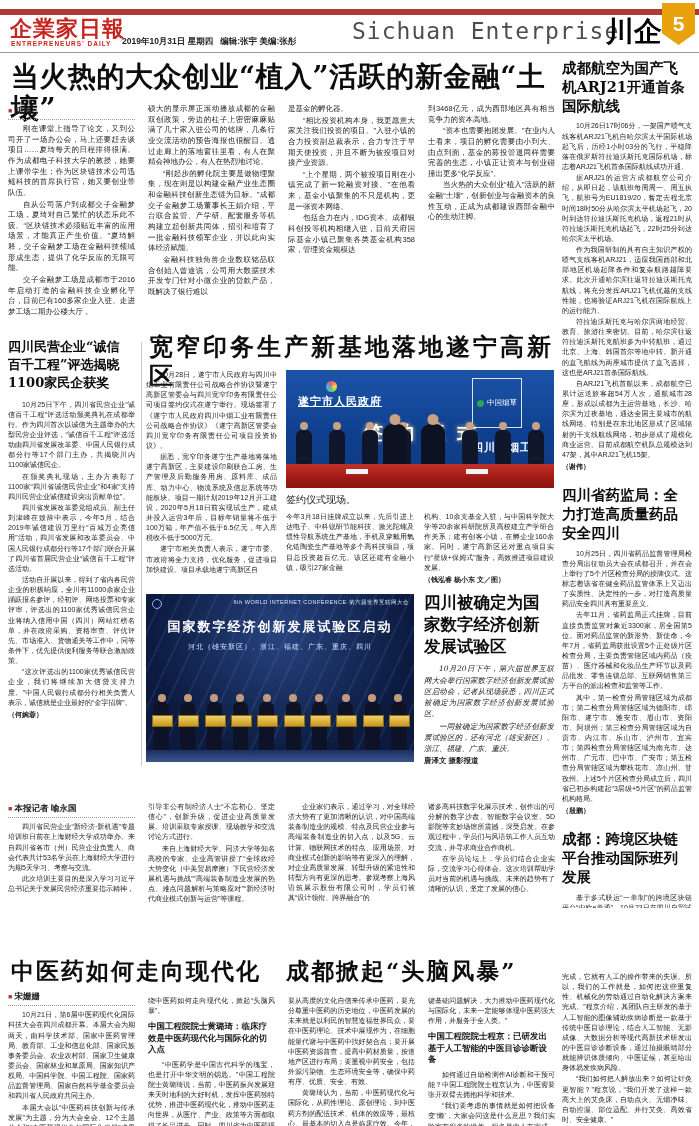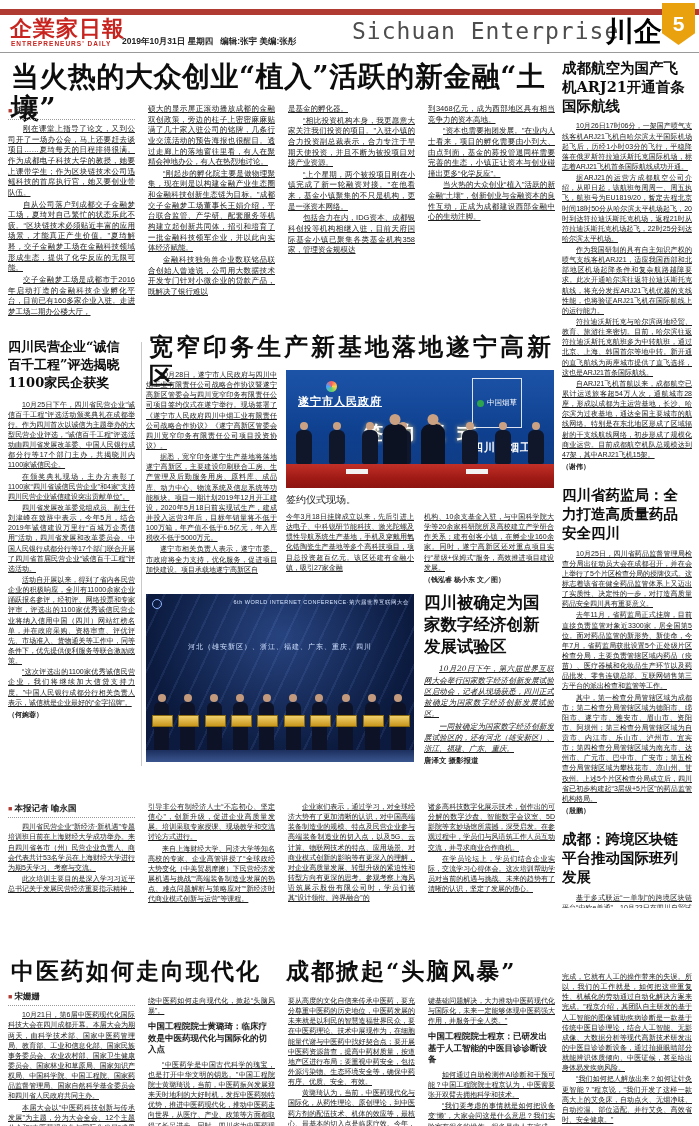--- a/index.html
+++ b/index.html
@@ -16,21 +16,21 @@
   .section-cn{position:absolute;left:606px;top:13px;font-size:28px;font-weight:900;color:#000;
               font-family:"DejaVu Serif","Liberation Serif",serif;}
   .badge{position:absolute;left:662px;top:3px;width:33px;height:42px;background:#e9a10e;
          clip-path:polygon(0 0,100% 0,100% 72%,50% 100%,0 72%);display:flex;align-items:center;justify-content:center;
          color:#fff;font-size:21px;font-weight:900;}
   .mast-rule{position:absolute;left:0;top:52px;width:699px;height:1px;background:#9a9a9a;}
   
   .hl{font-family:"DejaVu Serif","Liberation Serif",serif;font-weight:900;color:#0d0d0d;margin:3px;}
   .byline{font-weight:bold;font-size:8.5px;color:#222;border-bottom:1px dotted #999;padding-bottom:3px;margin-bottom:4px;}
   .bsq{color:#b03b33;font-size:7px;}
-  .paras p{margin:0 0 1px 0;text-indent:2em;text-align:justify;text-decoration:underline;}
+  .paras p{margin:0 0 1px 0;text-indent:2em;text-align:justify;}
   .paras p.cont{text-indent:0;}
   .sign{text-align:left;font-weight:bold;margin-top:2px;}
   .txt7{font-size:7px;line-height:1.45;}
   .txt75{font-size:7.5px;line-height:1.42;}
   .cols{display:flex;}
   .col{overflow:hidden;}
   .subhead{font-weight:bold;font-size:8.5px;line-height:1.35;margin:5px 0 4px 0;text-align:left;}
   .vrule{position:absolute;left:141px;top:342px;width:0;height:424px;border-left:1px solid #c9c9c9;}
   
   .lead-hl{position:absolute;left:8px;top:58px;width:548px;font-size:28px;line-height:1.15;letter-spacing:.5px;}
@@ -247,20 +247,21 @@
   <div class="kz-c3 txt7">
     <div class="paras">
         <p class="cont">机构、10余支基金入驻，与中国科学院大学等20余家科研院所及高校建立产学研合作关系；建有创客小镇，在孵企业160余家。同时，遂宁高新区还对重点项目实行“星级+保姆式”服务，高效推进项目建设发展。</p>
       </div>
     <div class="sign">（钱泓睿 杨小东 文／图）</div>
   </div>
 
   <div class="photo2">
     <span class="p2-logo"></span>
     <div class="p2-conf">6th WORLD INTERNET CONFERENCE·第六届世界互联网大会</div>
+    <div class="p2-title">国家数字经济创新发展试验区启动</div>
     <div class="p2-sub">河北（雄安新区）、浙江、福建、广东、重庆、四川</div>
     <div class="p2-people">
       <div class="fig2">
           <span class="plq"></span>
         </div>
       <div class="fig2">
           <span class="plq"></span>
         </div>
       <div class="fig2">
           <span class="plq"></span>

